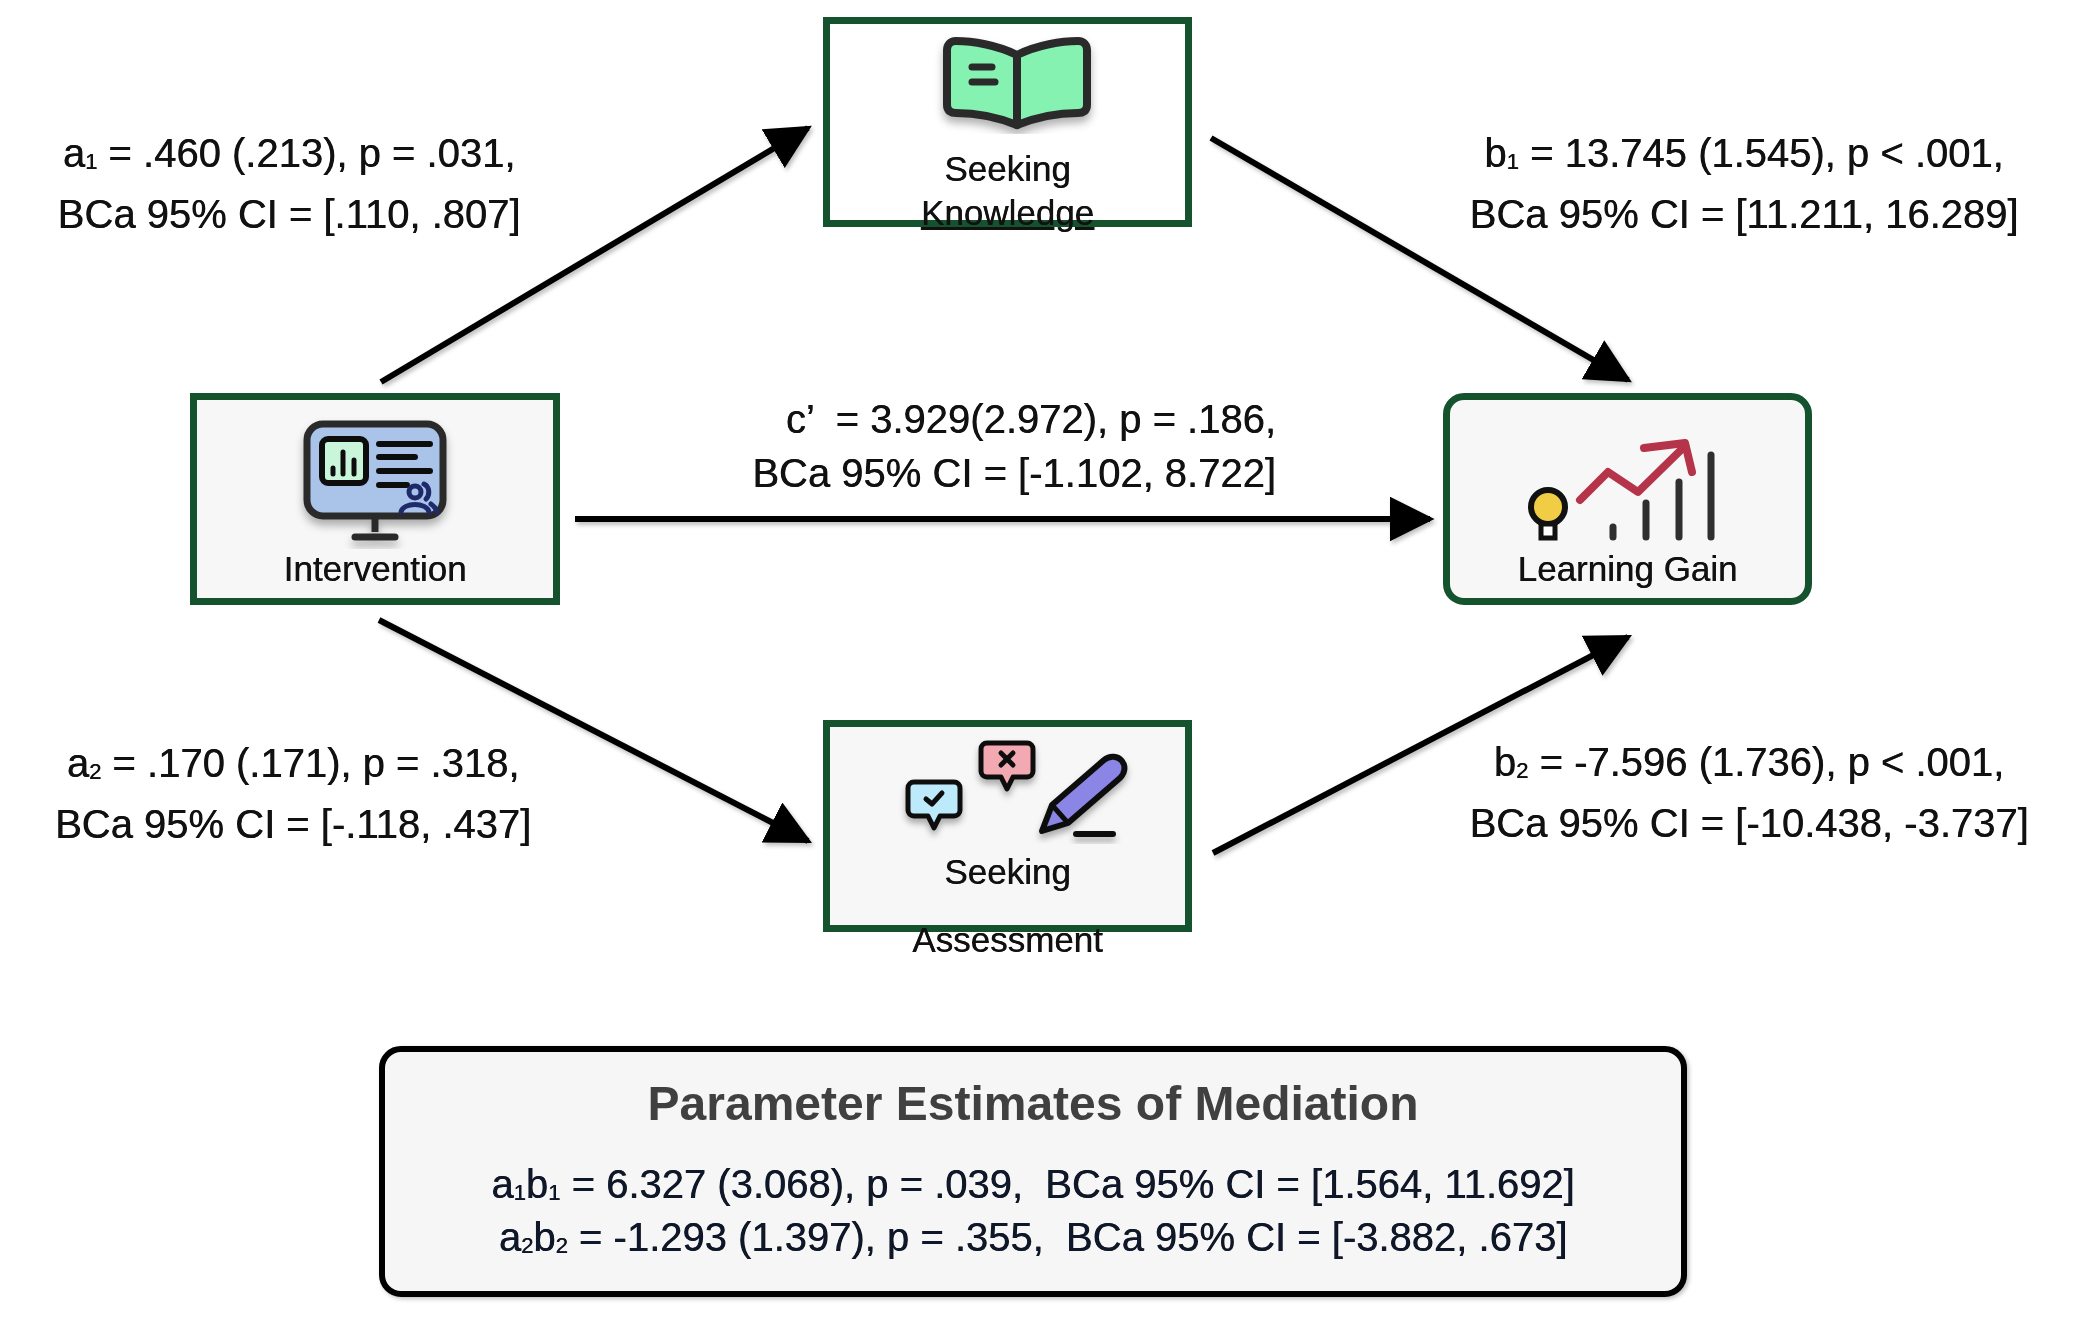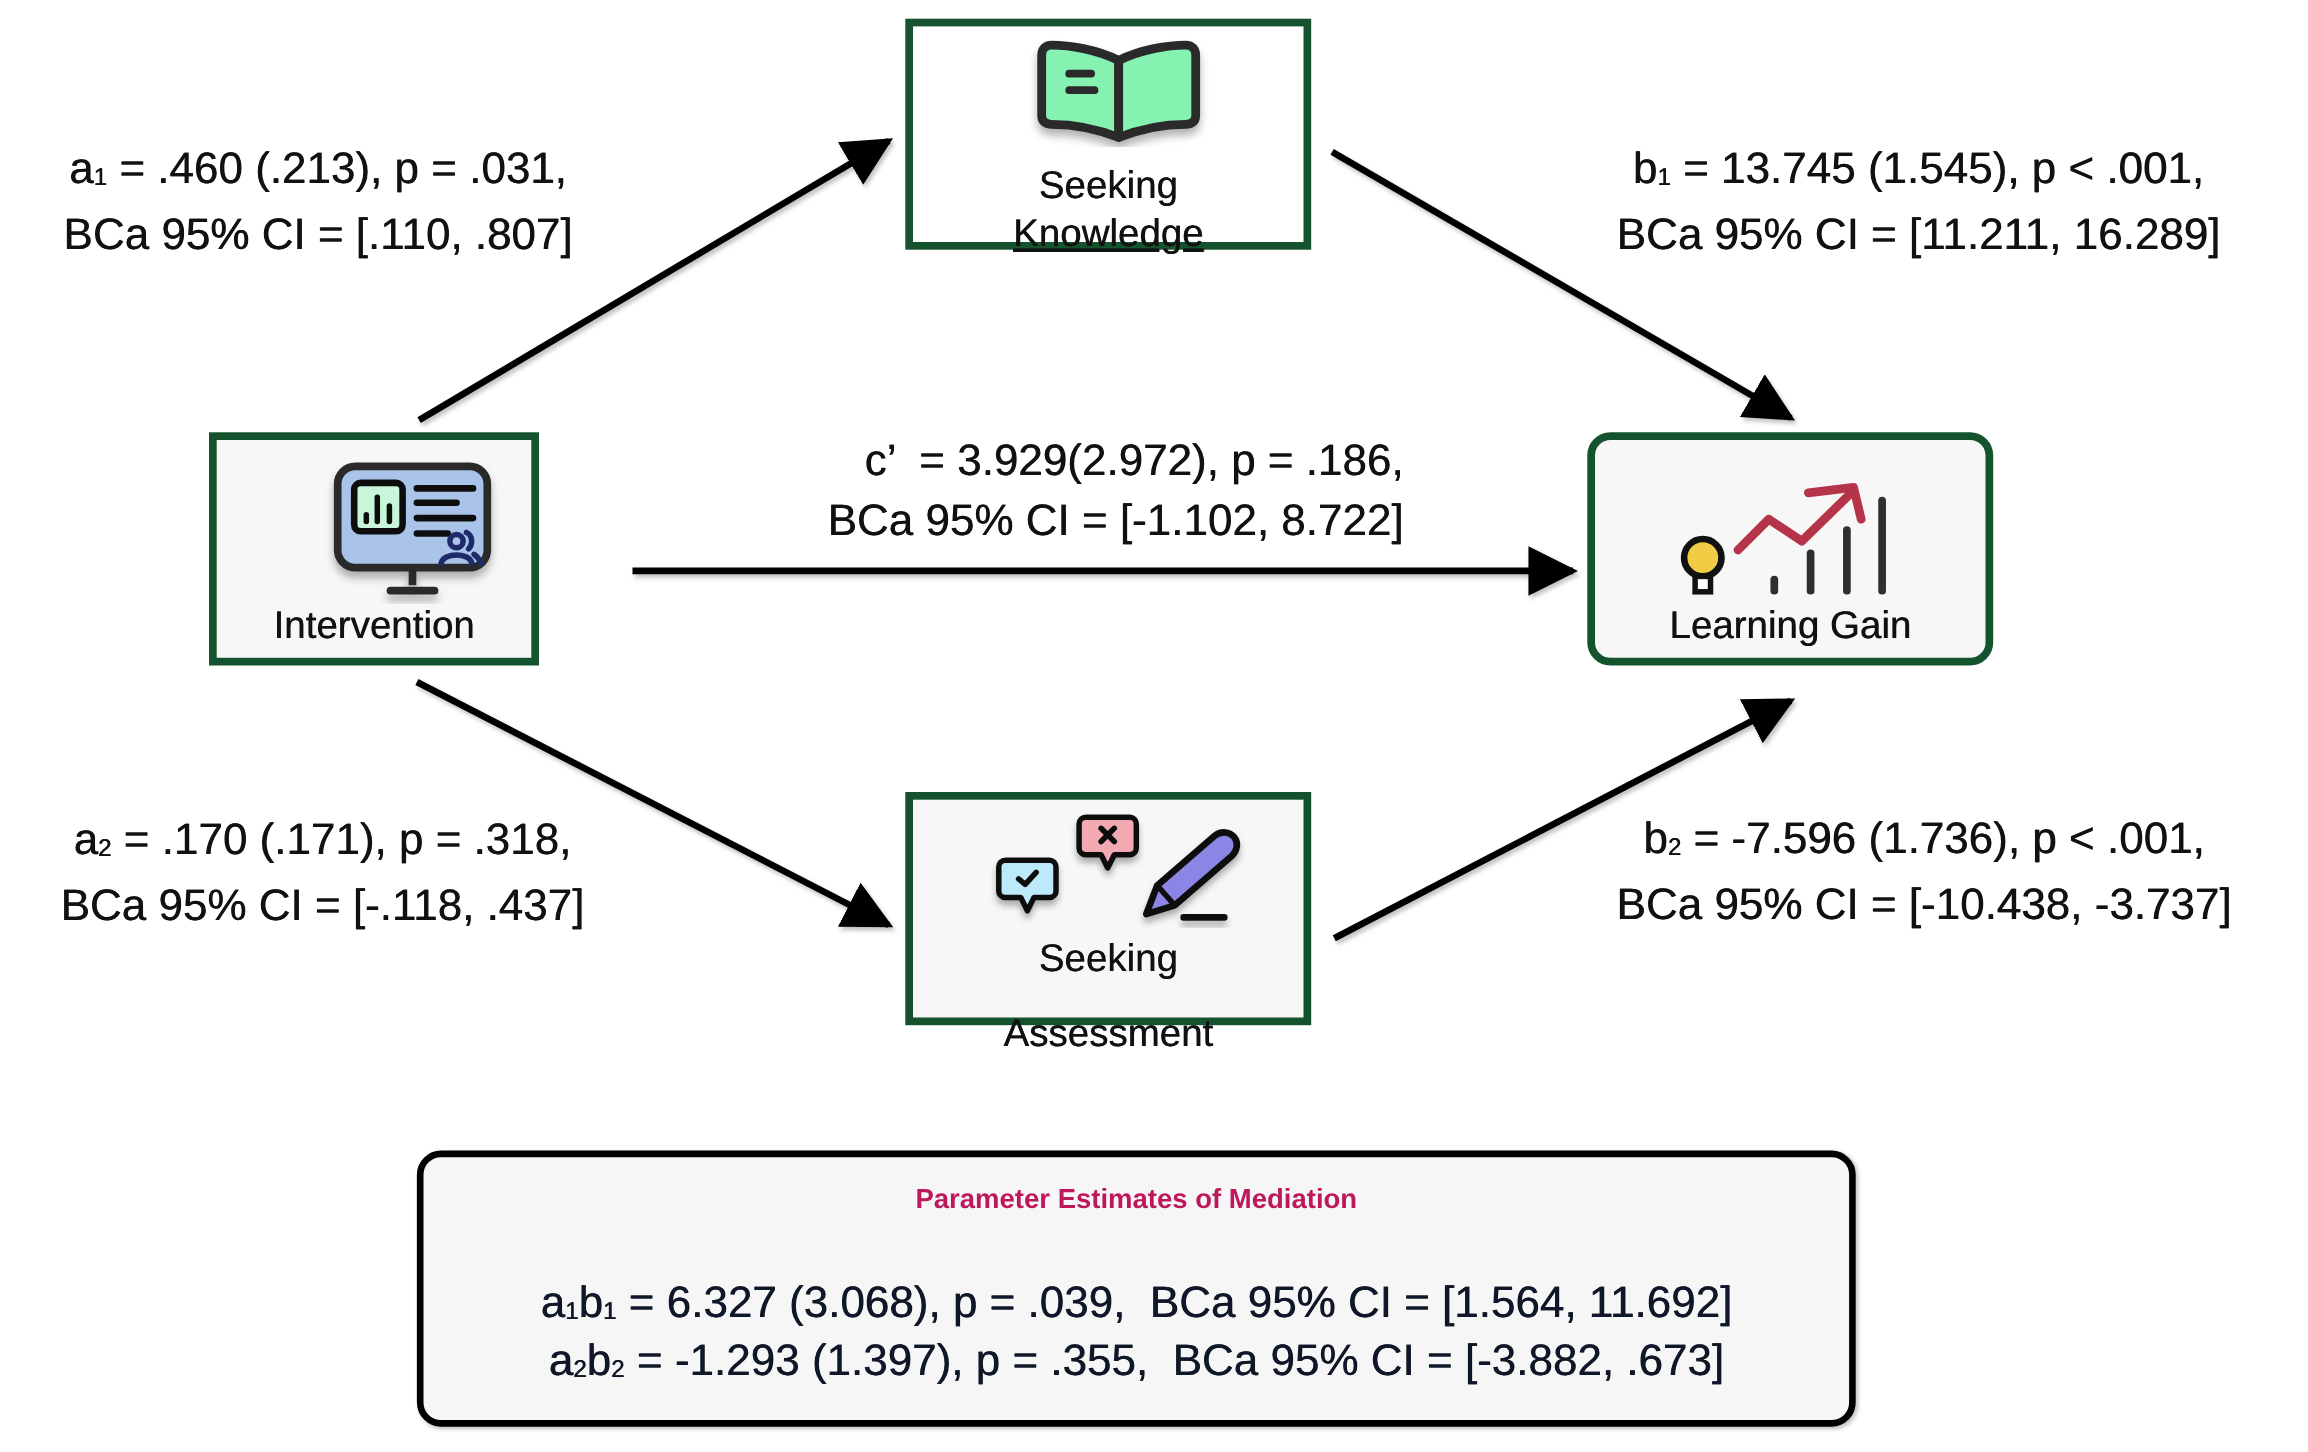--- a/index.html
+++ b/index.html
@@ -11,21 +11,21 @@
                  font-size: 35px; line-height: 33px; font-weight: normal; color: #111;
                  text-shadow: 0.4px 0 0 #111; }
   .path-label { position: absolute; text-align: center; font-size: 40px; line-height: 54px;
                 color: #111; white-space: nowrap; transform: translateX(-50%);
                 text-shadow: 0.5px 0 0 #111; }
   .path-label sub { font-size: 22px; vertical-align: baseline; position: relative; top: 2px; }
   .summary { position: absolute; left: 379px; top: 1046px; width: 1308px; height: 251px;
              box-sizing: border-box; border: 6px solid #000; border-radius: 22px;
              background: #f6f6f6; box-shadow: 2px 2px 4px rgba(0,0,0,0.25); }
   .summary .title { position: absolute; left: 0; right: 0; top: 24px; text-align: center;
-                    font-size: 25px; font-weight: bold; color: #be185d; }
+                    font-size: 48px; font-weight: bold; color: #404040; }
   .summary .line { position: absolute; left: 0; right: 0; text-align: center;
                    font-size: 40px; color: #0f172a; white-space: pre; text-shadow: 0.5px 0 0 #111; }
   .summary .line sub { font-size: 22px; vertical-align: baseline; position: relative; top: 2px; }
   svg.icon { position: absolute; overflow: visible; }
 </style>
 </head>
 <body>
 
 <div id="stage">
 
@@ -58,21 +58,21 @@
         <path d="M75,20 C55,10 30,6 14,6 C8,6 5,10 5,15 L5,70 C5,76 9,78 14,78 C32,78 55,82 75,90 Z" fill="#86f2b2" stroke="#2b2b2b" stroke-width="8" stroke-linejoin="round"></path>
         <path d="M75,20 C95,10 120,6 136,6 C142,6 145,10 145,15 L145,70 C145,76 141,78 136,78 C118,78 95,82 75,90 Z" fill="#86f2b2" stroke="#2b2b2b" stroke-width="8" stroke-linejoin="round"></path>
         <line x1="30" y1="32" x2="50" y2="32" stroke="#2b2b2b" stroke-width="7" stroke-linecap="round"></line>
         <line x1="30" y1="47" x2="53" y2="47" stroke="#2b2b2b" stroke-width="7" stroke-linecap="round"></line>
       </g>
     </svg>
     <div class="label" style="top:128px;">Seeking</div>
     <div class="label" style="top:172px;text-decoration:underline;">Knowledge</div>
   </div>
 
-  <div class="node" style="left:190px;top:393px;width:300px;height:212px;background:#f7f7f7;">
+  <div class="node" style="left:190px;top:393px;width:370px;height:212px;background:#f7f7f7;">
     <svg class="icon" style="left:106px;top:20px;" width="145" height="125" viewBox="0 0 145 125">
       <defs>
           <filter id="is2">
             <feDropShadow dx="0" dy="6" stdDeviation="4" flood-opacity="0.3"></feDropShadow>
           </filter>
         </defs>
       <g filter="url(#is2)">
         <rect x="4" y="4" width="136" height="92" rx="16" fill="#a9c4e8" stroke="#2b2b2b" stroke-width="7"></rect>
         <rect x="19" y="19" width="44" height="44" rx="6" fill="#c9f6da" stroke="#111" stroke-width="6"></rect>
         <line x1="30" y1="48" x2="30" y2="54" stroke="#111" stroke-width="5" stroke-linecap="round"></line>

